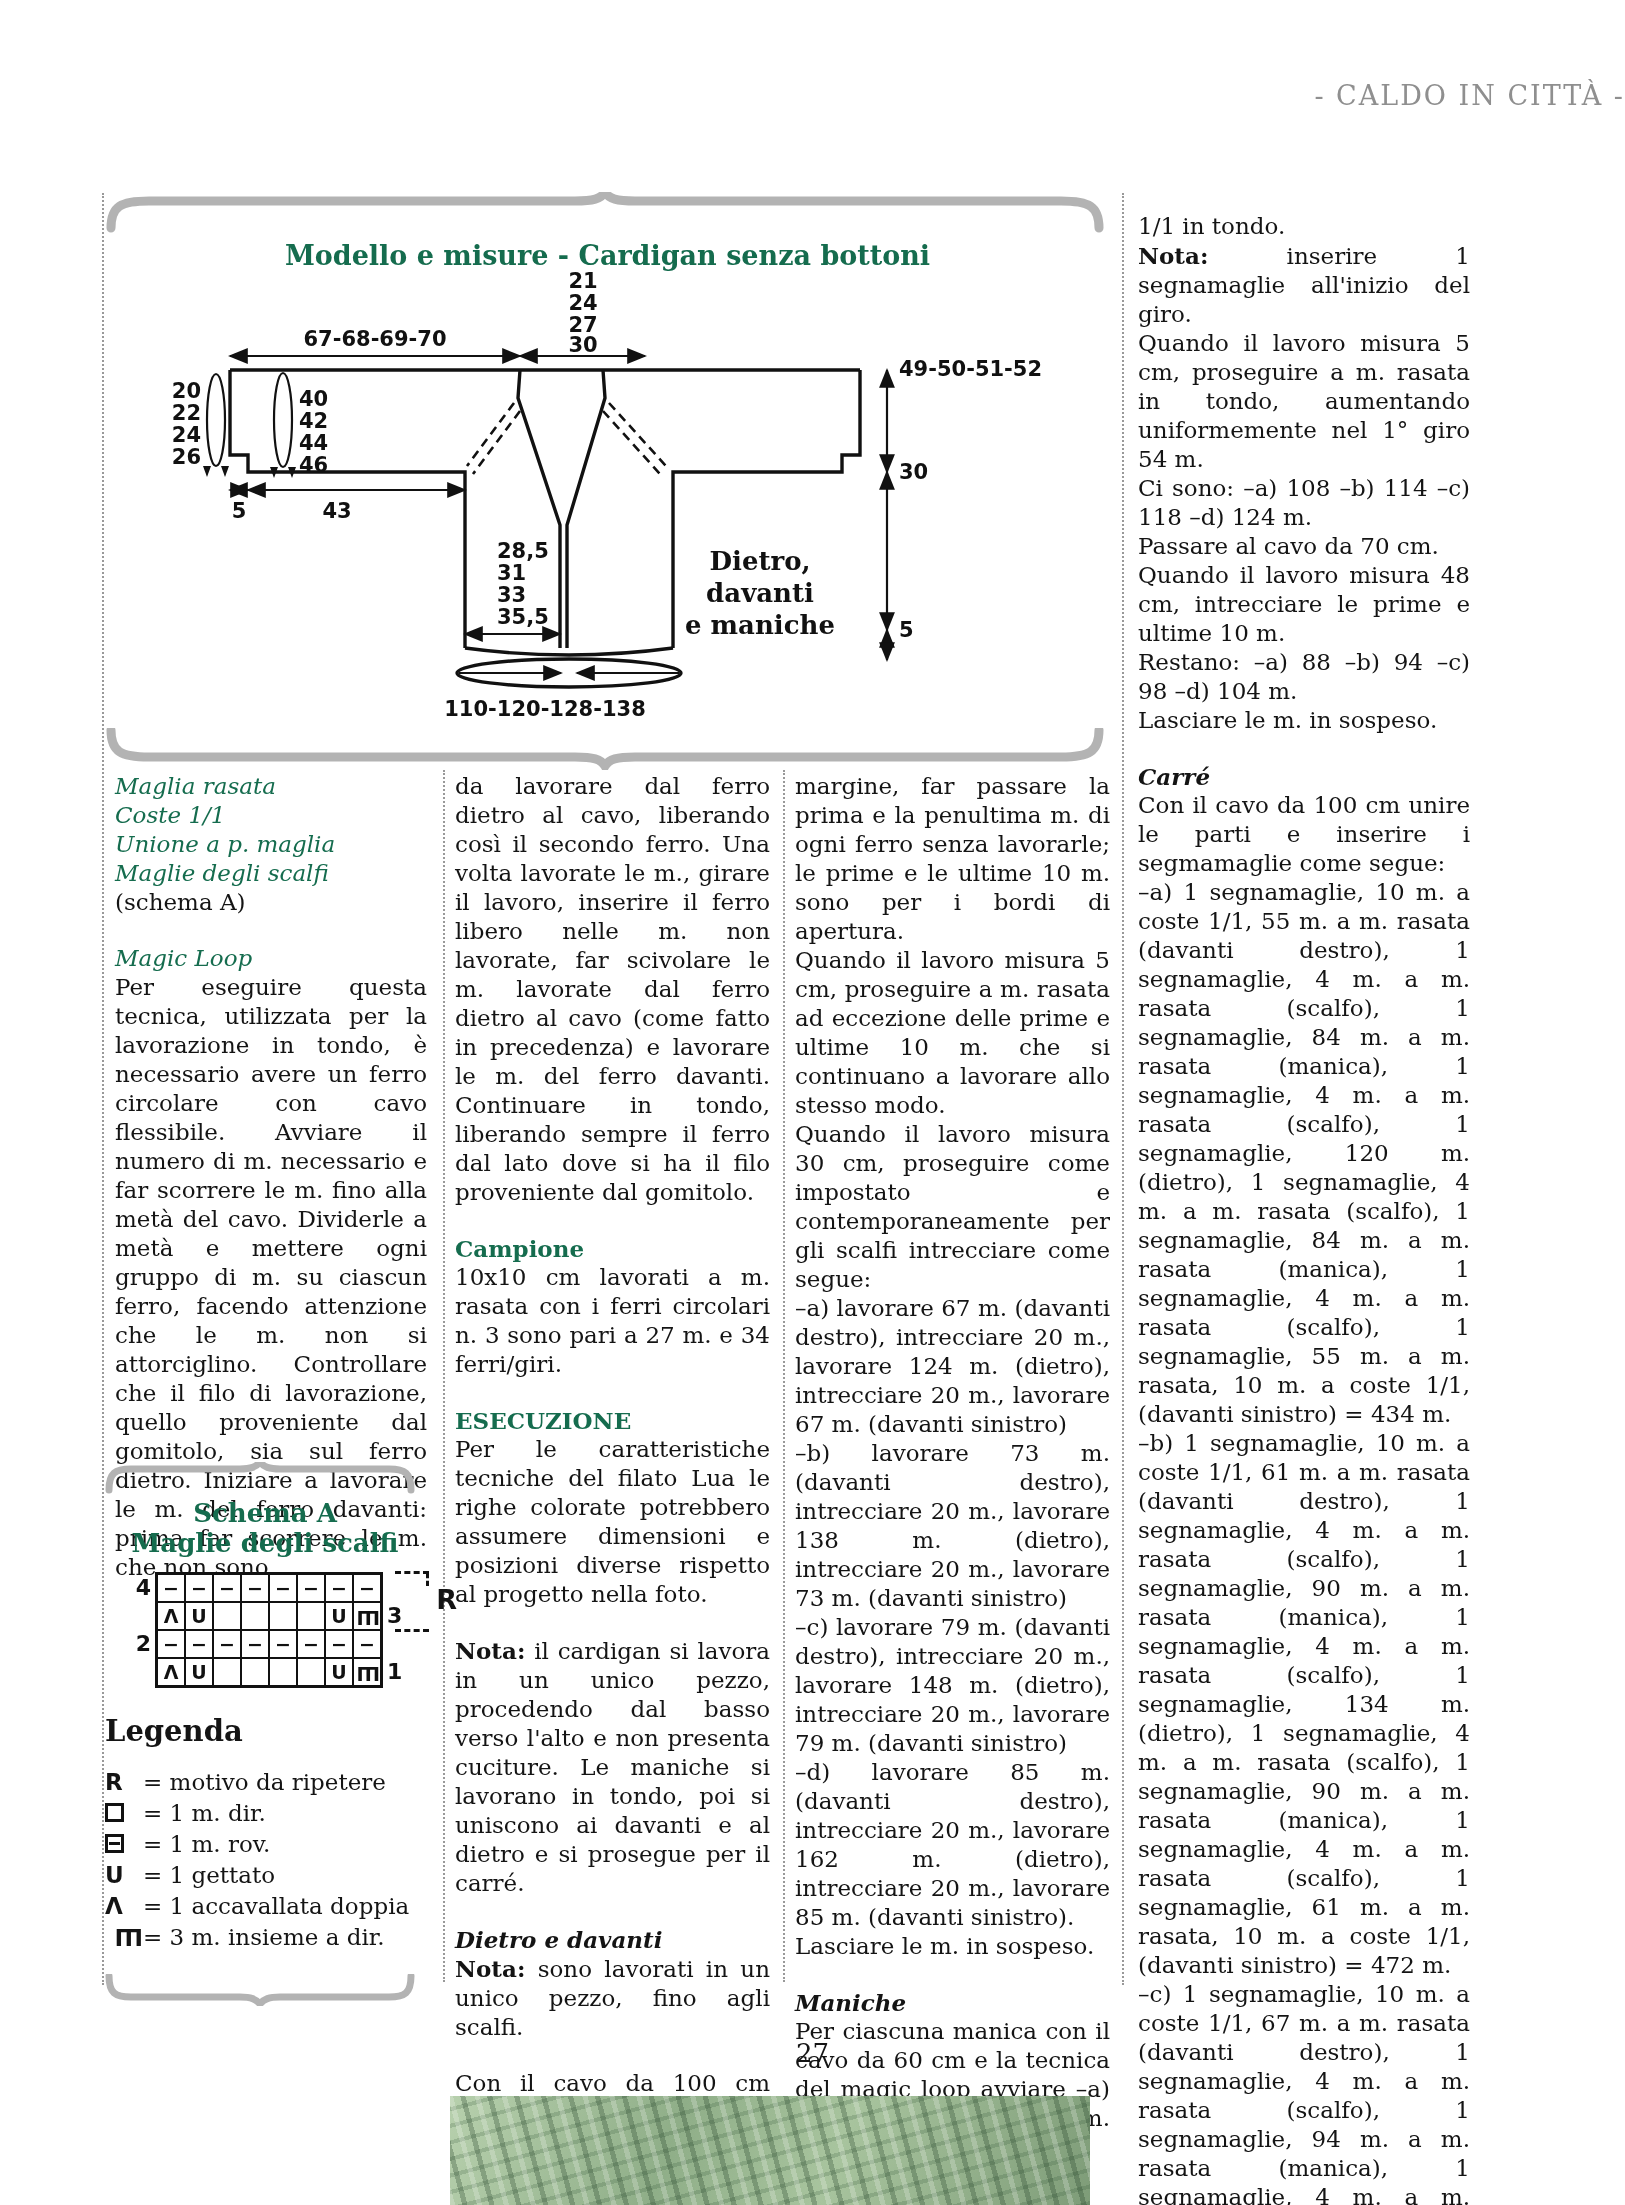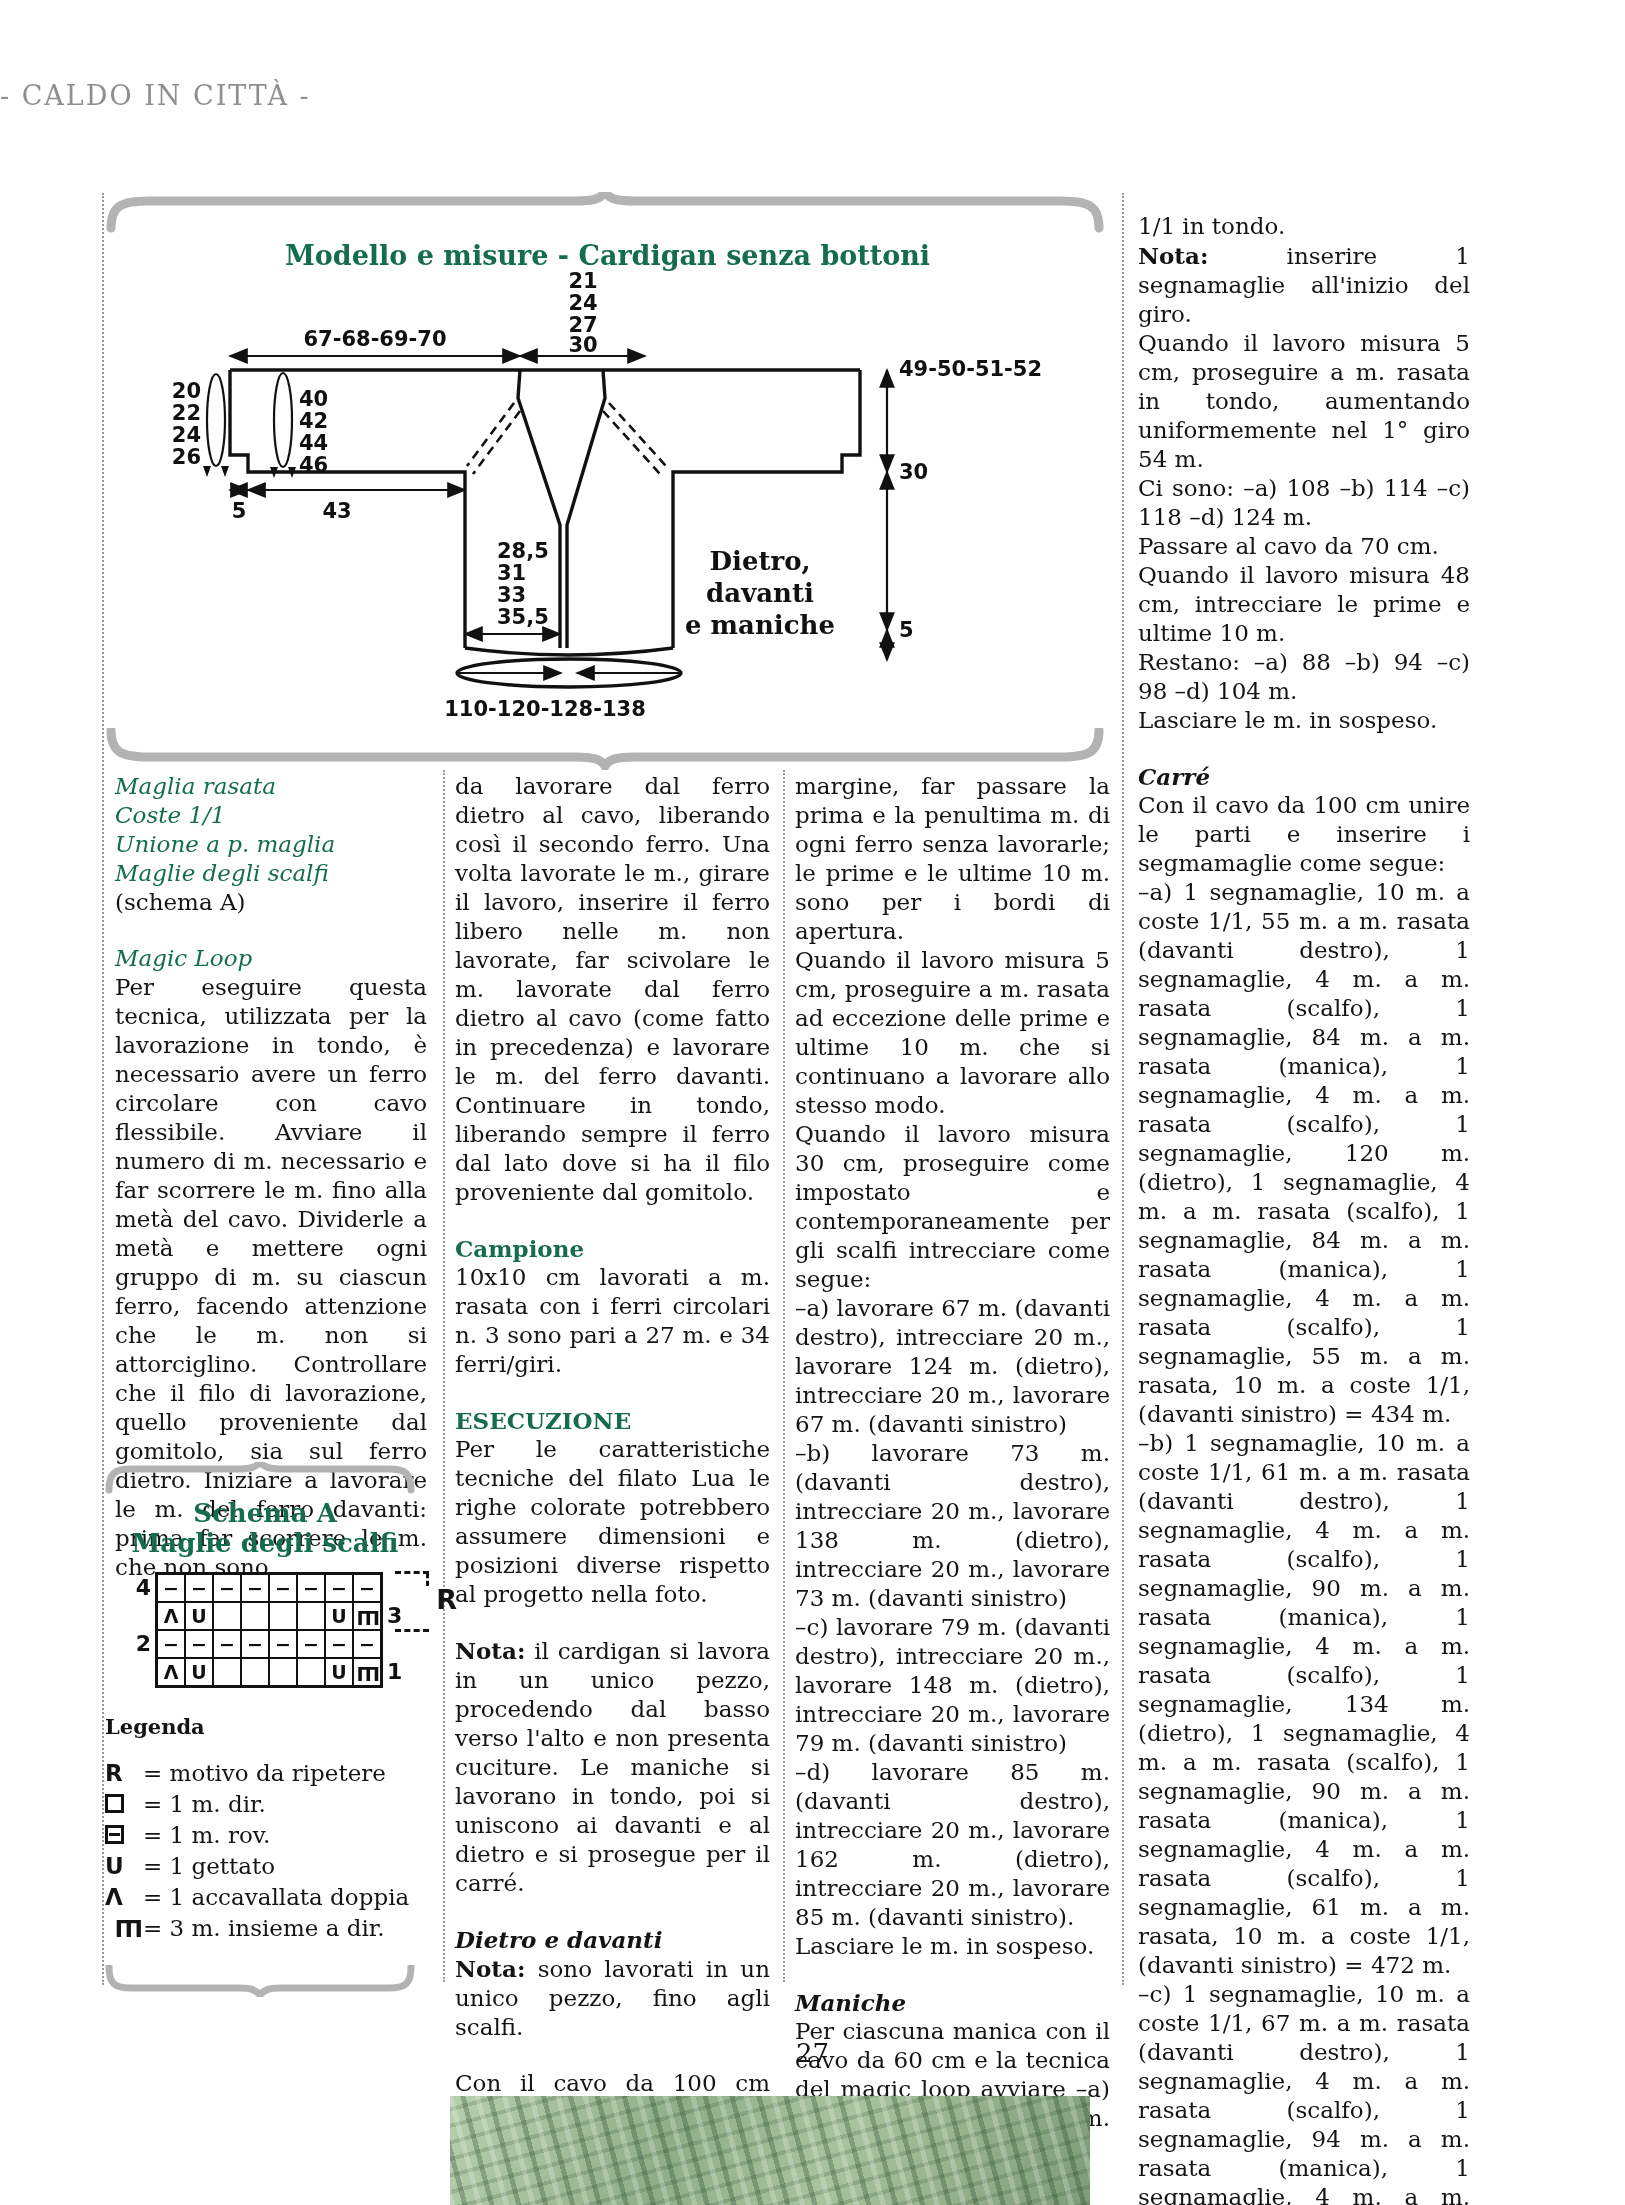--- a/index.html
+++ b/index.html
@@ -3,21 +3,21 @@
 <meta charset="utf-8">
 <style>
   :root{ --green:#156c4e; --ink:#141414; --gray:#b3b3b3; }
   html,body{margin:0;padding:0;}
   body{
     width:1625px;height:2205px;position:relative;background:#fff;
     font-family:"DejaVu Serif",serif;color:var(--ink);overflow:hidden;
   }
   .abs{position:absolute;}
   
-  #hdr{top:80px;left:0;width:100%;text-align:left;font-size:27px;
+  #hdr{top:80px;left:0;width:100%;text-align:right;font-size:27px;
        color:#8f8f8f;letter-spacing:2px;}
   
   .vrule{position:absolute;width:0;border-left:2px dotted #999;}
   
   .brace path{fill:none;stroke:var(--gray);stroke-linecap:round;}
   
   #diagram{left:105px;top:190px;width:1005px;height:582px;}
   #diagTitle{top:50px;left:0;width:100%;text-align:center;
      font-weight:700;font-size:27px;color:var(--green);}
   #schematic text{font-family:"DejaVu Sans",sans-serif;font-weight:700;
@@ -46,21 +46,21 @@
   .cell{background:#fff;display:flex;align-items:center;justify-content:center;
      font-family:"DejaVu Sans",sans-serif;font-weight:700;font-size:19px;color:#111;}
   .rowlab{position:absolute;font-family:"DejaVu Sans",sans-serif;font-weight:700;
      font-size:22px;line-height:26px;color:#111;}
   .rowlab.left{left:-28px;width:24px;text-align:right;}
   .rowlab.right{right:-28px;width:24px;text-align:left;}
   .rdash{position:absolute;right:-46px;width:34px;border-top:3px dashed #111;}
   .rvert{position:absolute;right:-46px;top:1px;height:13px;border-right:3px dashed #111;}
   #rLabel{position:absolute;right:-74px;top:12px;
      font-family:"DejaVu Sans",sans-serif;font-weight:700;font-size:27px;}
-  #legTitle{font-weight:700;font-size:21px;margin:26px 0 18px 0;}
+  #legTitle{font-weight:700;font-size:29px;margin:26px 0 18px 0;}
   .lrow{display:grid;grid-template-columns:38px 1fr;align-items:center;
      height:31px;font-size:23px;}
   .lsym{font-family:"DejaVu Sans",sans-serif;font-weight:700;font-size:23px;}
   .sbox{width:19px;height:19px;border:3px solid #111;box-sizing:border-box;
      display:inline-block;}
   .sdash{background:linear-gradient(#111,#111) center/11px 3px no-repeat;}
   .flip{display:inline-block;transform:rotate(180deg);}
   
   #pageNum{top:2038px;left:0;width:100%;text-align:center;font-size:26px;}
   #photo{left:450px;top:2096px;width:640px;height:109px;

